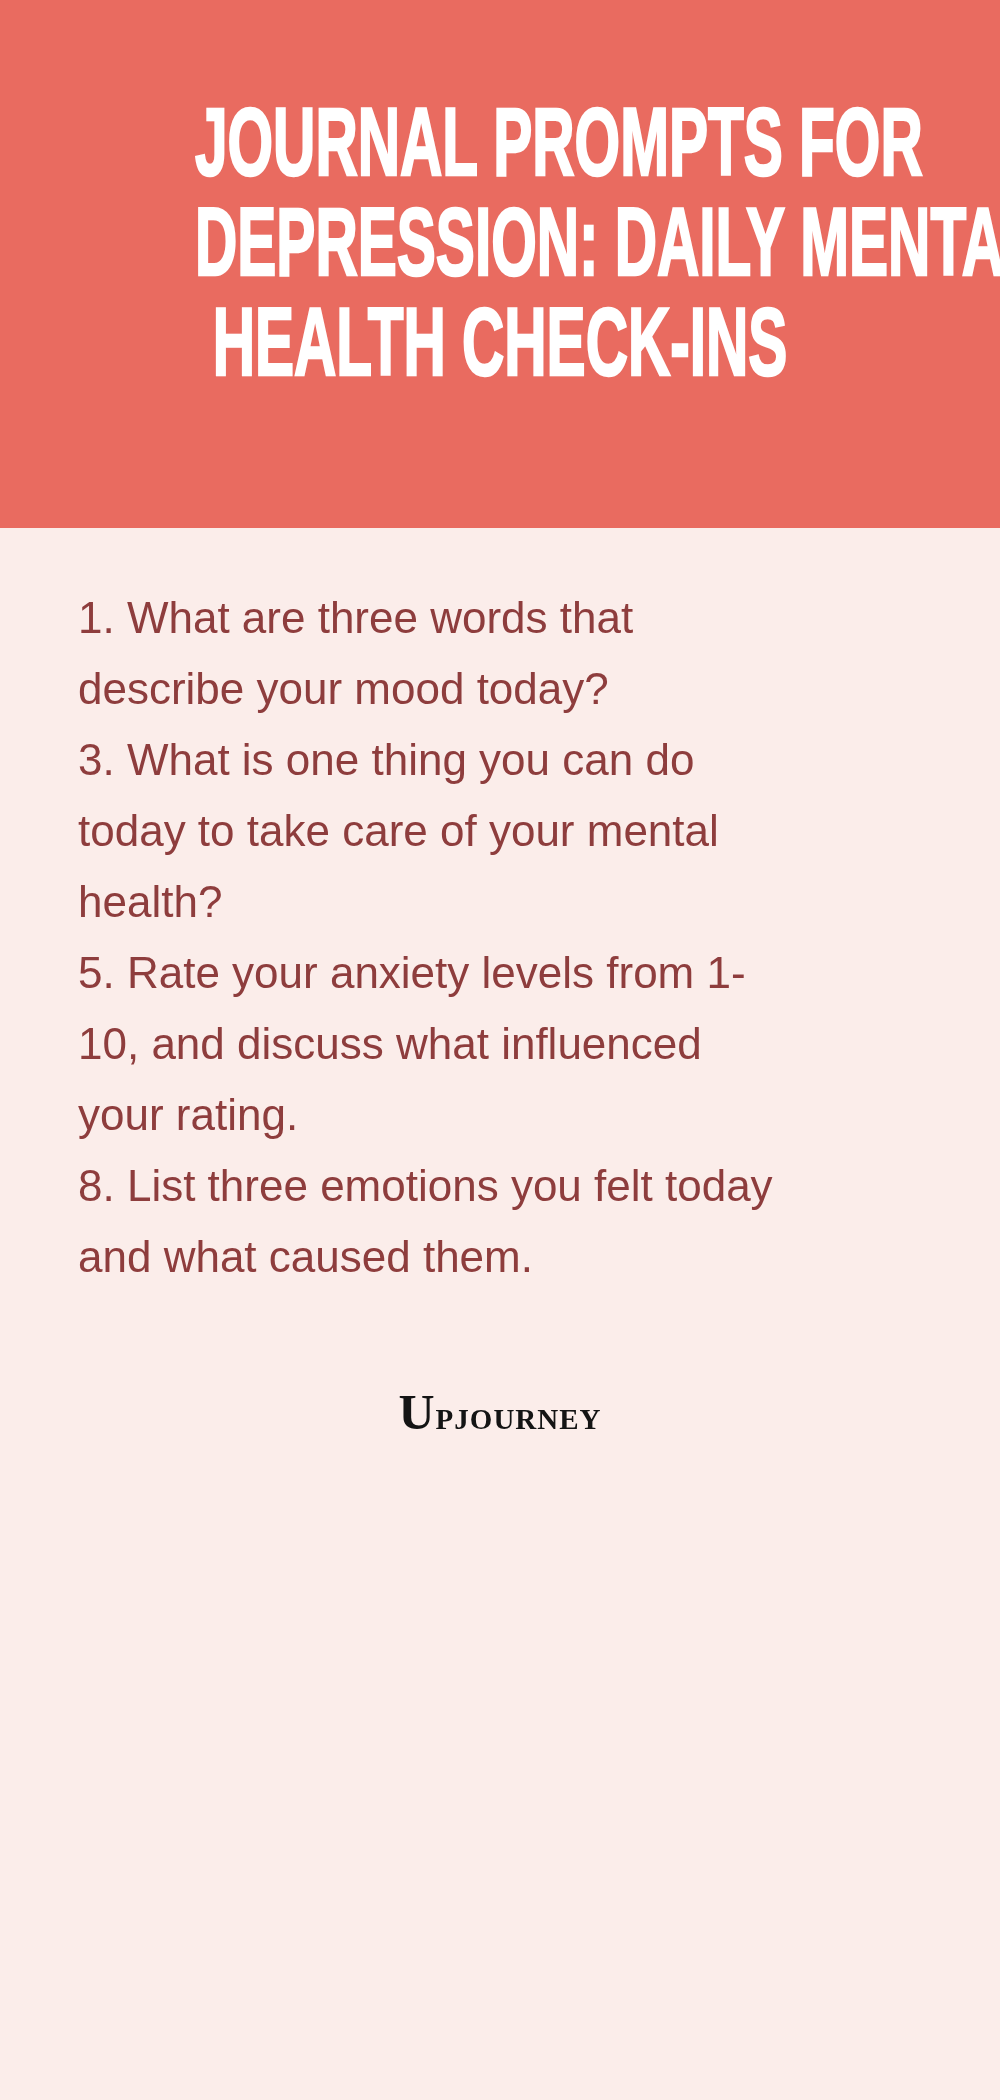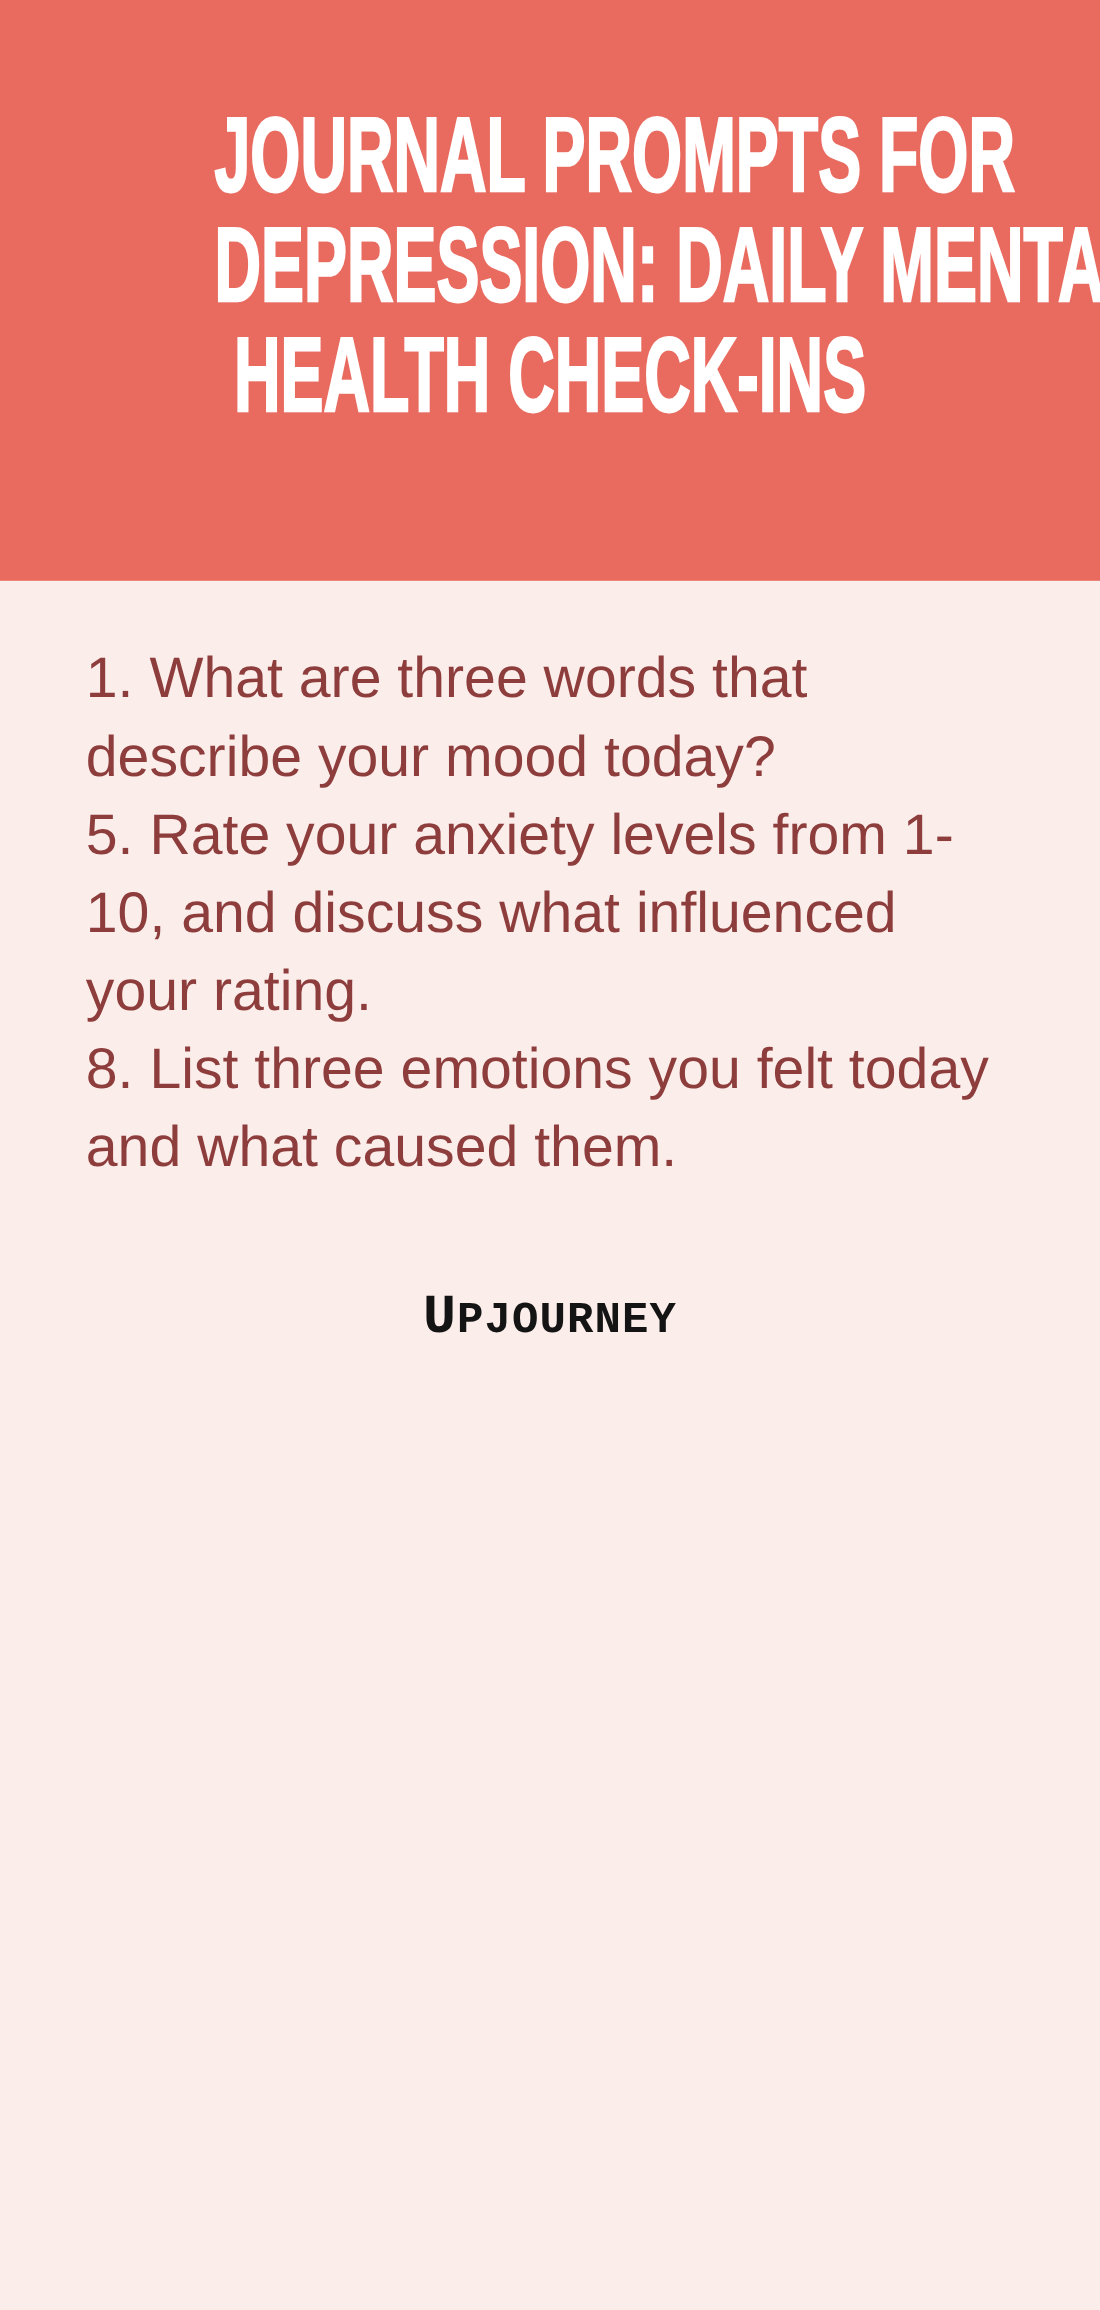--- a/index.html
+++ b/index.html
@@ -36,40 +36,40 @@
     white-space: nowrap;
     -webkit-text-stroke: 2.5px var(--title-color, #FFFFFF);
   }
   .title .tline { display: block; }
 
   
   .content {
     padding: 54px 30px 0 78px;
     color: var(--prompt-color, #8E3D3D);
     font-family: "Liberation Sans", "DejaVu Sans", sans-serif;
-    font-size: 52px;
+    font-size: 44px;
     line-height: 71px;
     font-weight: 400;
   }
   .prompt {
     margin: 0;
     white-space: pre; 
   }
 
   
   .brand {
     margin-top: 98px;
     text-align: center;
   }
   .logo {
     display: inline-block;
     color: var(--brand-color, #141414);
-    font-family: Liberation Mono, monospace;
+    font-family: Liberation Serif, serif;
     font-weight: 700;
-    font-size: 40px;
+    font-size: 29px;
     line-height: 44px;
     letter-spacing: 1px;
   }
   .logo::first-letter {
     font-size: 50px;
   }
 </style>
 </head>
 <body>
 
@@ -79,20 +79,23 @@
     <h1 class="title">
       <span class="tline">JOURNAL PROMPTS FOR</span>
       <span class="tline">DEPRESSION: DAILY MENTAL</span>
       <span class="tline">HEALTH CHECK-INS</span>
     </h1>
   </header>
 
   <main class="content">
     <p class="prompt">1. What are three words that
 describe your mood today?</p>
+    <p class="prompt">3. What is one thing you can do
+today to take care of your mental
+health?</p>
     <p class="prompt">5. Rate your anxiety levels from 1-
 10, and discuss what influenced
 your rating.</p>
     <p class="prompt">8. List three emotions you felt today
 and what caused them.</p>
   </main>
 
   <footer class="brand">
     <p class="logo">UPJOURNEY</p>
   </footer>

